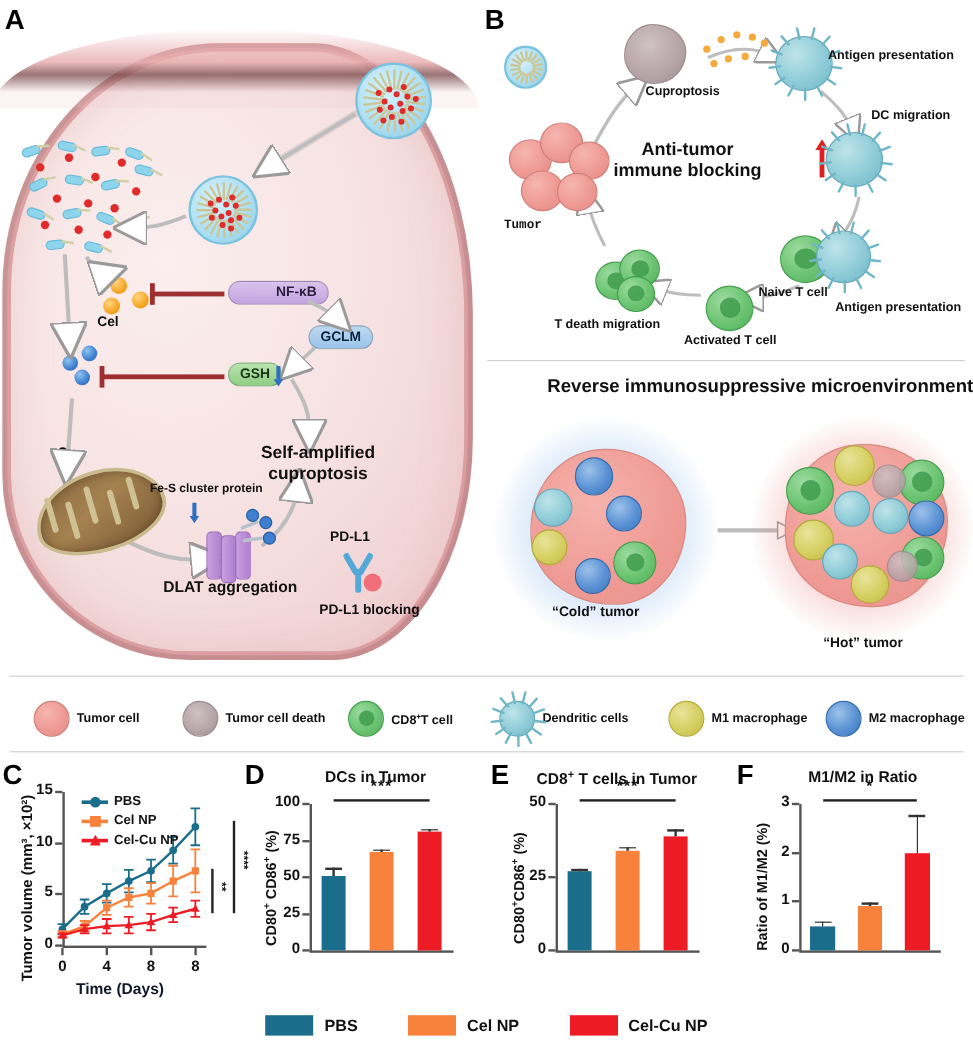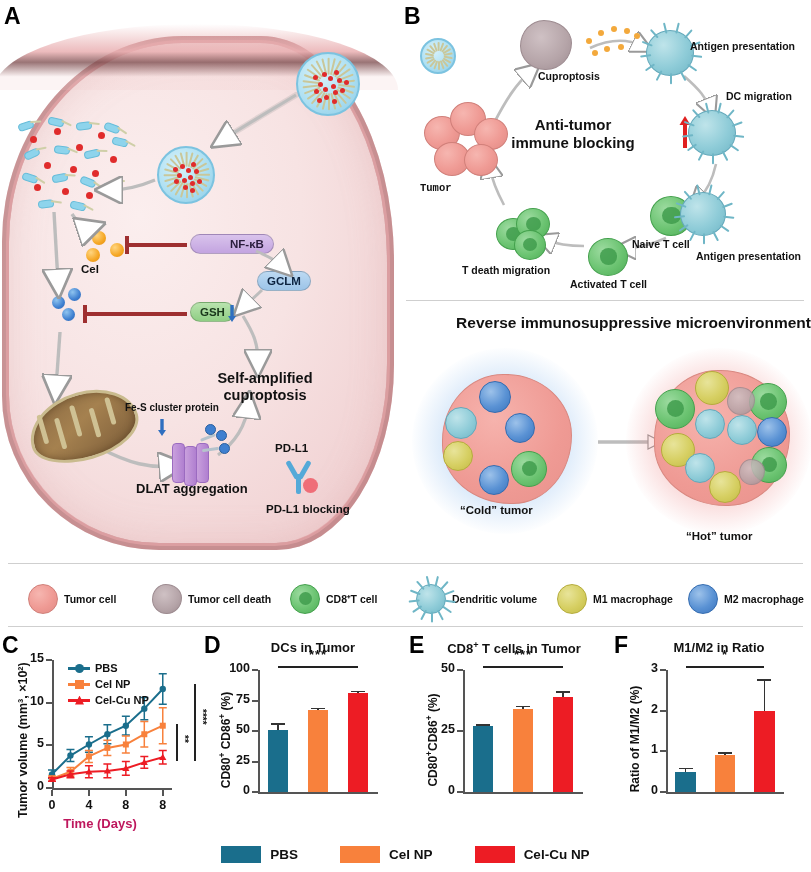--- a/index.html
+++ b/index.html
@@ -109,21 +109,21 @@
   
   #legendrow{position:absolute;left:0;top:566px;width:811px;height:62px;}
   .leg-item{position:absolute;display:flex;align-items:center;gap:6px;}
   .leg-txt{font-size:10.5px;font-weight:bold;color:#111;white-space:nowrap;}
 
   
   #charts{position:absolute;left:0;top:628px;width:811px;height:244px;}
   .chartbox{position:absolute;}
   .ctitle{position:absolute;font-size:13px;font-weight:bold;text-align:center;white-space:nowrap;color:#111;}
   .ylabel{position:absolute;font-size:12px;font-weight:bold;transform-origin:50% 50%;white-space:nowrap;color:#111;}
-  .xlabel{position:absolute;font-size:13px;font-weight:bold;text-align:center;color:#be185d;}
+  .xlabel{position:absolute;font-size:13px;font-weight:bold;text-align:center;color:#0f172a;}
   .tick{position:absolute;font-size:12.5px;font-weight:bold;color:#111;text-align:right;}
   .xtick{position:absolute;font-size:12.5px;font-weight:bold;color:#111;text-align:center;}
   .axisline{position:absolute;background:#555;}
   .bar{position:absolute;}
   .errbar{position:absolute;background:#333;width:1.6px;}
   .errcap{position:absolute;background:#333;height:1.6px;}
   .sigline{position:absolute;background:#222;height:2px;}
   .sigtxt{position:absolute;font-size:13px;font-weight:bold;color:#111;text-align:center;letter-spacing:1px;}
   .sigvert{position:absolute;background:#222;width:2px;}
   .sigvtxt{position:absolute;font-size:10px;font-weight:bold;color:#111;writing-mode:vertical-rl;letter-spacing:0px;}
@@ -551,21 +551,21 @@
         <div class="dspike" style="transform: rotate(110.769deg) translateY(12.6px);"></div>
         <div class="dspike" style="transform: rotate(138.462deg) translateY(12.6px);"></div>
         <div class="dspike" style="transform: rotate(166.154deg) translateY(12.6px);"></div>
         <div class="dspike" style="transform: rotate(193.846deg) translateY(12.6px);"></div>
         <div class="dspike" style="transform: rotate(221.538deg) translateY(12.6px);"></div>
         <div class="dspike" style="transform: rotate(249.231deg) translateY(12.6px);"></div>
         <div class="dspike" style="transform: rotate(276.923deg) translateY(12.6px);"></div>
         <div class="dspike" style="transform: rotate(304.615deg) translateY(12.6px);"></div>
         <div class="dspike" style="transform: rotate(332.308deg) translateY(12.6px);"></div>
       </div>
-    <div class="leg-txt">Dendritic volume</div>
+    <div class="leg-txt">Dendritic cells</div>
   </div>
   <div class="leg-item" style="left:557px;top:18px;">
     <div class="m1cell" style="position:relative;width:28px;height:28px;"></div>
     <div class="leg-txt">M1 macrophage</div>
   </div>
   <div class="leg-item" style="left:688px;top:18px;">
     <div class="m2cell" style="position:relative;width:28px;height:28px;"></div>
     <div class="leg-txt">M2 macrophage</div>
   </div>
 </div>

